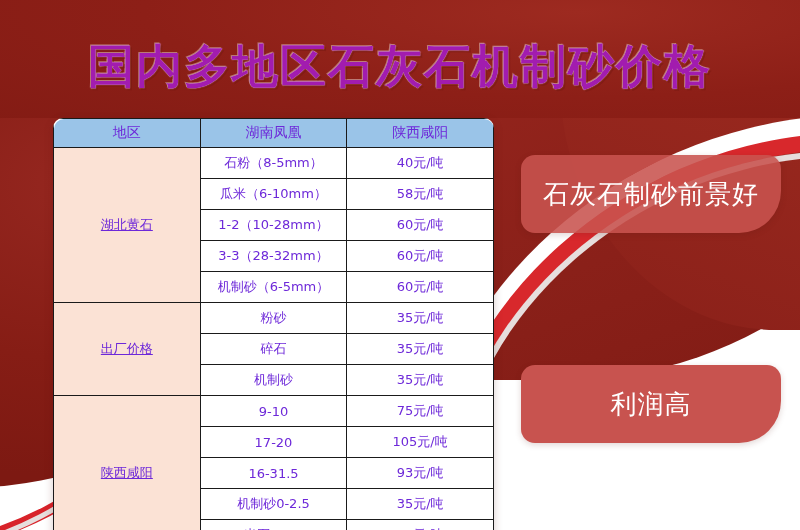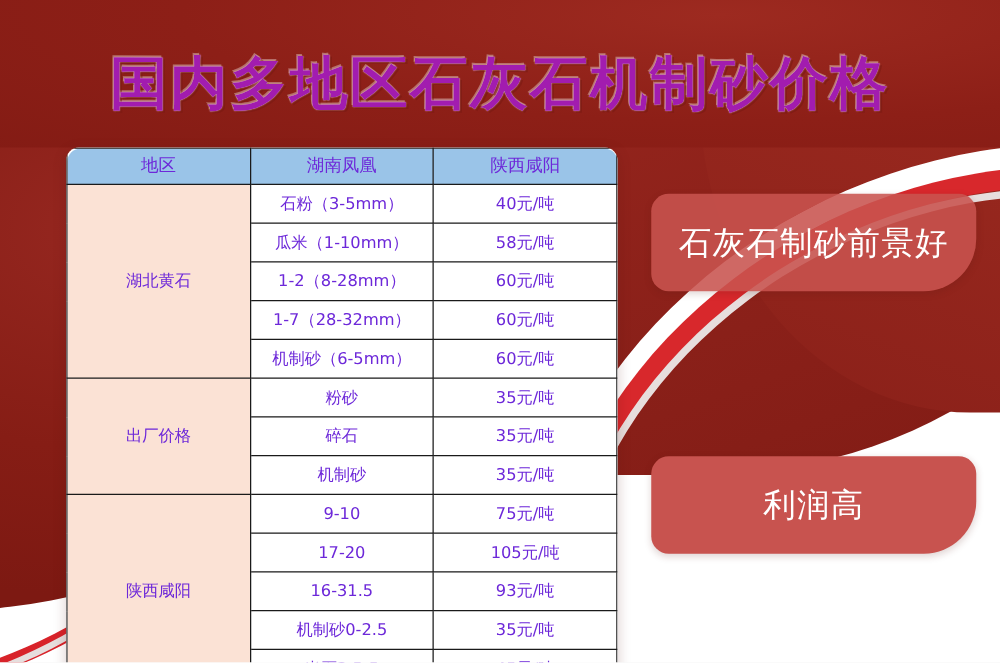--- a/index.html
+++ b/index.html
@@ -113,21 +113,21 @@
   }
   table.price{border-collapse:collapse;width:441px;table-layout:fixed;
               font-family:"DejaVu Sans","Liberation Sans",sans-serif;}
   table.price th,table.price td{
     border:1px solid #1a1a1a;
     text-align:center;vertical-align:middle;
     font-size:13px;color:#6d28d9;font-weight:normal;
     height:30px;padding:0 2px;white-space:nowrap;
   }
   table.price th{background:#9ac4e8;font-size:14px;height:28px;}
-  td.region{background:#fbe2d5;font-size:14px;width:110px;}
+  td.region{background:#fbe2d5;font-size:14px;width:110px;text-decoration:underline;}
   td.spec{background:#ffffff;}
   td.price-v{background:#ffffff;width:130px;}
   
   table.price tr:first-child th:first-child{border-top-left-radius:10px;}
   table.price tr:first-child th:last-child{border-top-right-radius:10px;}
   table.price tr:last-child td:first-child{border-bottom-left-radius:10px;}
   table.price tr:last-child td:last-child{border-bottom-right-radius:10px;}
 
   
   .callout{
@@ -176,33 +176,33 @@
       <thead>
         <tr>
           <th>地区</th>
           <th>湖南凤凰</th>
           <th>陕西咸阳</th>
         </tr>
       </thead>
       <tbody id="table-body">
           <tr>
             <td class="region" rowspan="5">湖北黄石</td>
-            <td class="spec">石粉（3-5mm）</td>
+            <td class="spec">石粉（8-5mm）</td>
             <td class="price-v">40元/吨</td>
           </tr>
           <tr>
-            <td class="spec">瓜米（1-10mm）</td>
+            <td class="spec">瓜米（6-10mm）</td>
             <td class="price-v">58元/吨</td>
           </tr>
           <tr>
-            <td class="spec">1-2（8-28mm）</td>
+            <td class="spec">1-2（10-28mm）</td>
             <td class="price-v">60元/吨</td>
           </tr>
           <tr>
-            <td class="spec">1-7（28-32mm）</td>
+            <td class="spec">3-3（28-32mm）</td>
             <td class="price-v">60元/吨</td>
           </tr>
           <tr>
             <td class="spec">机制砂（6-5mm）</td>
             <td class="price-v">60元/吨</td>
           </tr>
           <tr>
             <td class="region" rowspan="3">出厂价格</td>
             <td class="spec">粉砂</td>
             <td class="price-v">35元/吨</td>

